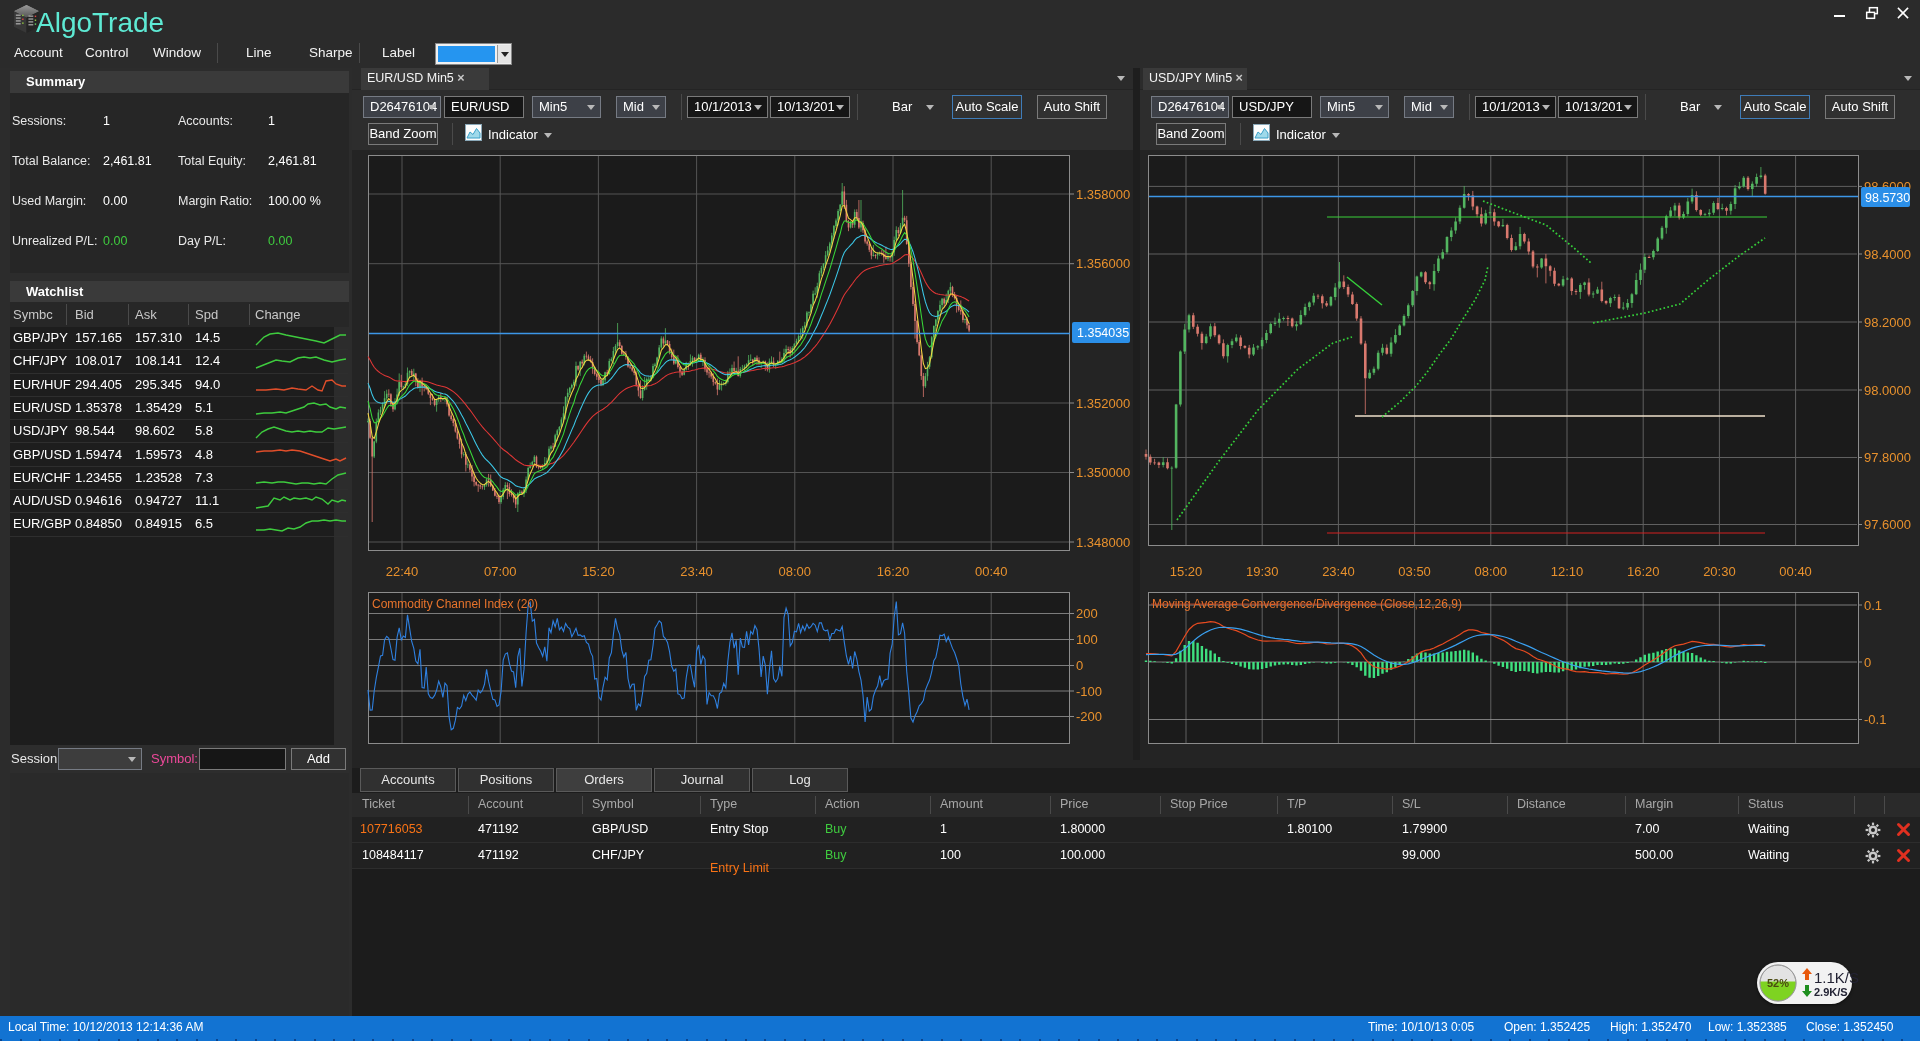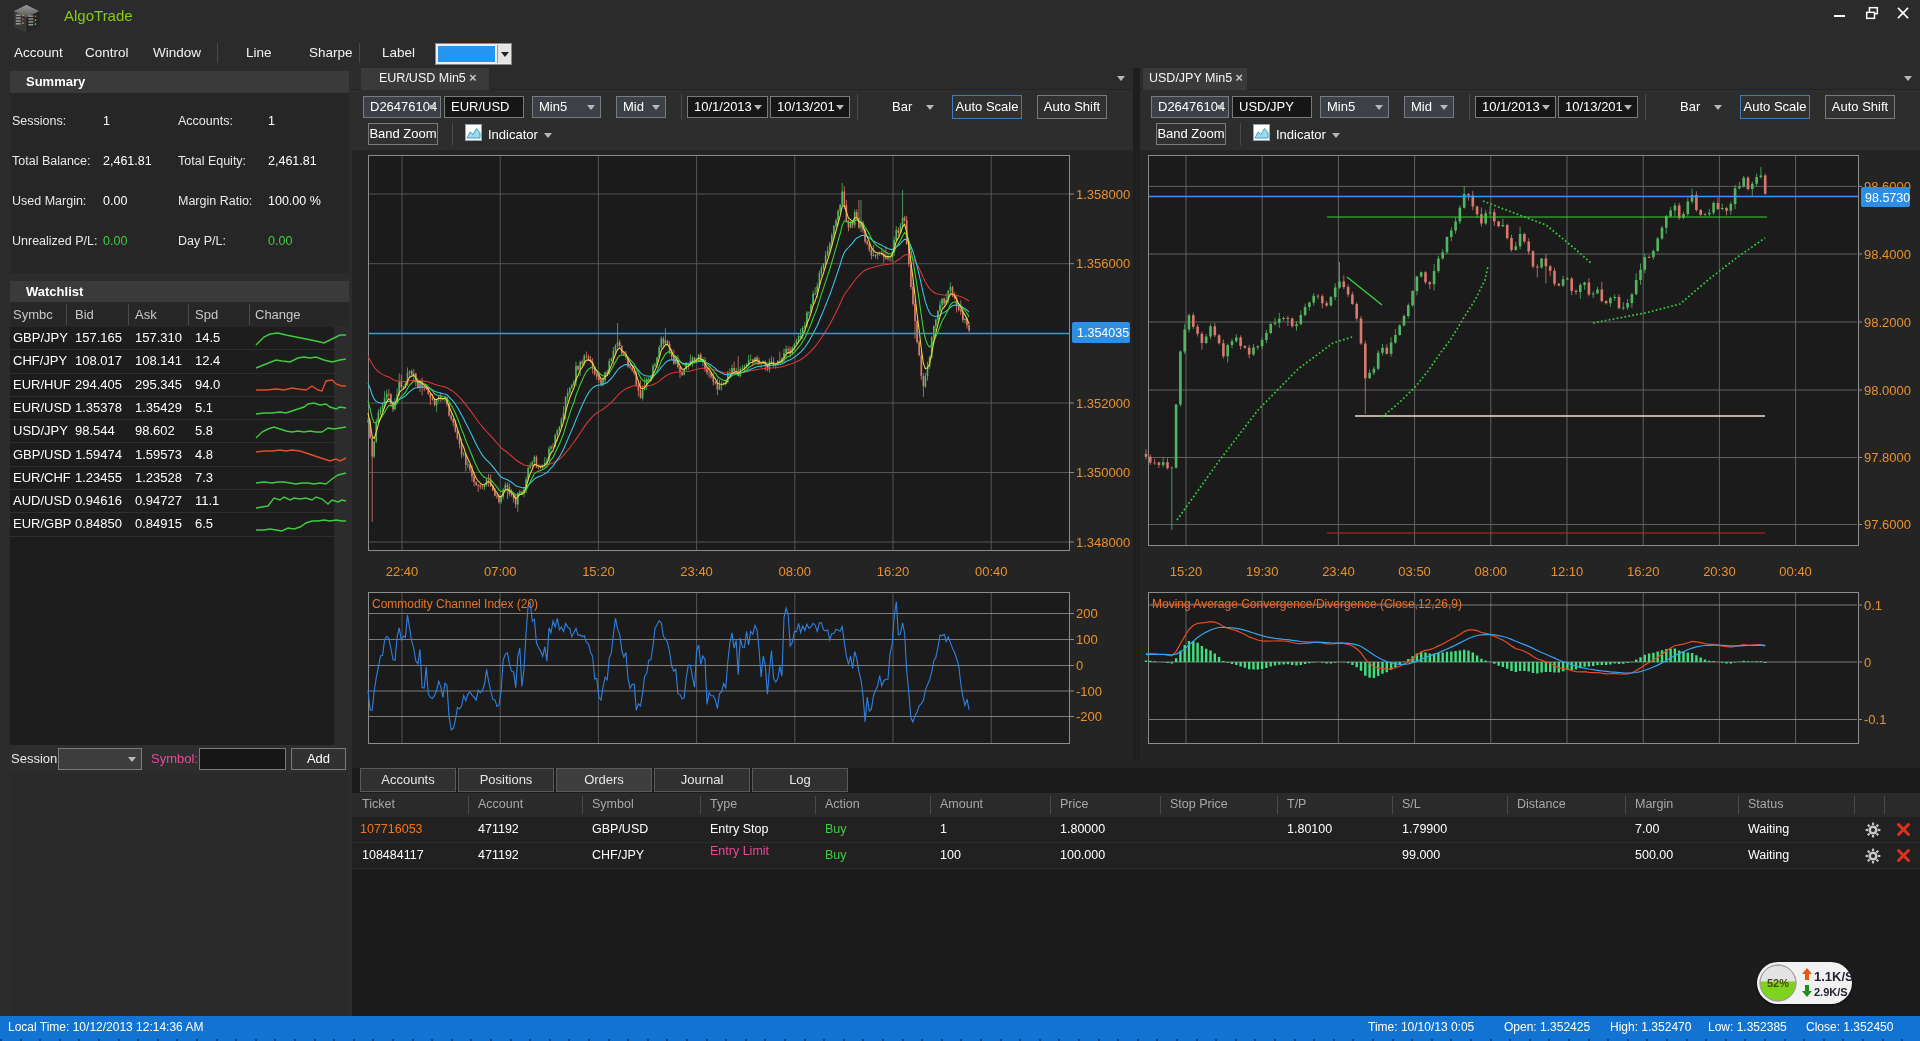--- a/index.html
+++ b/index.html
@@ -52,21 +52,21 @@
       </g>
 <g>
         <rect x="11.5" y="11" width="1.5" height="1.5" fill="#8ec63f"></rect>
         <rect x="11.5" y="15" width="1.5" height="1.5" fill="#d44"></rect>
 <rect x="11.5" y="19" width="1.5" height="1.5" fill="#8ec63f"></rect>
         <rect x="24.5" y="12" width="1.5" height="1.5" fill="#d44"></rect>
 <rect x="24.5" y="16" width="1.5" height="1.5" fill="#8ec63f"></rect>
         <rect x="24.5" y="20" width="1.5" height="1.5" fill="#6c6"></rect>
       </g>
 </svg>
-<span class="abs" style="left:64px;top:7px;font-size:15px;color:#84cc16">AlgoTrade</span>
+<span class="abs" style="left:36px;top:7px;font-size:28px;color:#5eead4">AlgoTrade</span>
 <div class="abs" style="left:1834px;top:15px;width:11px;height:2px;background:#fff"></div>
 <svg class="abs" style="left:1865px;top:6px" width="14" height="14" viewBox="0 0 15 15" fill="none" stroke="#fff" stroke-width="1.6">
 <rect x="4.8" y="1.8" width="8.4" height="6.4"></rect>
       <rect x="1.8" y="6.8" width="8.4" height="6.4" fill="#2b2b2b"></rect>
     </svg>
 <svg class="abs" style="left:1897px;top:7px" width="12" height="12" viewBox="0 0 13 13" stroke="#fff" stroke-width="1.7">
 <line x1="1" y1="1" x2="12" y2="12"></line>
       <line x1="12" y1="1" x2="1" y2="12"></line>
     </svg>
 </div>
@@ -205,21 +205,21 @@
 <div class="cbx" style="left:48px;top:3px;width:84px;height:22px;background:#3d3d3d">
 <span class="arr" style="position:absolute;right:5px;top:8px"></span>
     </div>
 <span class="abs" style="left:141px;top:6px;color:#ec4899">Symbol:</span>
 <div class="tbx" style="left:189px;top:3px;width:87px;height:22px"></div>
 <div class="btn" style="left:281px;top:3px;width:55px;height:22px">Add</div>
 </div>
 <div class="abs" style="left:10px;top:773px;width:339px;height:243px;background:#2a2a2a"></div>
 <div class="abs" style="left:352px;top:68px;width:781px;height:692px;background:#242424">
 <div class="abs" style="left:0;top:0;width:100%;height:21px;background:#2b2b2b"></div>
-<div class="abs" style="left:9px;top:0;width:128px;height:22px;background:#3a3a3a;color:#f5f5f5;padding-left:18px;line-height:21px;white-space:nowrap;font-size:12.5px">EUR/USD Min5 <span style="color:#c8c8c8;font-weight:bold">×</span></div>
+<div class="abs" style="left:9px;top:0;width:128px;height:22px;background:#3a3a3a;color:#f5f5f5;padding-left:6px;line-height:21px;white-space:nowrap;font-size:12.5px">EUR/USD Min5 <span style="color:#c8c8c8;font-weight:bold">×</span></div>
 <span class="arr" style="position:absolute;right:8px;top:8px"></span>
 <div class="abs" style="left:0;top:22px;width:100%;height:60px;background:#2d2d2d">
 <div class="cbx" style="left:11px;top:6px;width:78px;height:22px;overflow:hidden;white-space:nowrap">D26476104<span class="arr" style="position:absolute;right:4px;top:8px"></span></div>
 <div class="tbx" style="left:92px;top:6px;width:80px;height:22px">EUR/USD</div>
 <div class="cbx" style="left:180px;top:6px;width:69px;height:22px">Min5<span class="arr" style="position:absolute;right:5px;top:8px"></span></div>
 <div class="cbx" style="left:264px;top:6px;width:50px;height:22px">Mid<span class="arr" style="position:absolute;right:5px;top:8px"></span></div>
 <div class="vsep" style="left:329px;top:4px;height:26px"></div>
 <div class="tbx" style="left:335px;top:6px;width:81px;height:22px">10/1/2013<span class="arr" style="position:absolute;right:5px;top:8px"></span></div>
 <div class="tbx" style="left:418px;top:6px;width:80px;height:22px">10/13/201<span class="arr" style="position:absolute;right:5px;top:8px"></span></div>
 <div class="vsep" style="left:505px;top:4px;height:26px"></div>
@@ -480,21 +480,21 @@
       </svg>
 <svg style="position:absolute;left:1544px;top:5px" width="15" height="15" viewBox="0 0 15 15" stroke="#e03020" stroke-width="3" stroke-linecap="round">
 <line x1="2.5" y1="2.5" x2="12.5" y2="12.5"></line>
         <line x1="12.5" y1="2.5" x2="2.5" y2="12.5"></line>
       </svg>
     </div>
     <div class="abs orow" style="left:0;top:83px;width:1568px;height:26px;background:#212121;border-bottom:1px solid #2d2d2d">
       <span style="left:10px;top:5px;color:#fff">108484117</span>
       <span style="left:126px;top:5px;color:#fff">471192</span>
       <span style="left:240px;top:5px;color:#fff">CHF/JPY</span>
-      <span style="left:358px;top:1px;color:#ec4899">Entry Limit</span>
+      <span style="left:358px;top:18px;color:#f97316">Entry Limit</span>
       <span style="left:473px;top:5px;color:#3fcc3f">Buy</span>
       <span style="left:588px;top:5px;color:#fff">100</span>
       <span style="left:708px;top:5px;color:#fff">100.000</span>
       <span style="left:1050px;top:5px;color:#fff">99.000</span>
       <span style="left:1283px;top:5px;color:#fff">500.00</span>
       <span style="left:1396px;top:5px;color:#fff">Waiting</span>
       <svg style="position:absolute;left:1513px;top:5px" width="16" height="16" viewBox="0 0 16 16">
 <g fill="#c8c8c8">
           <circle cx="8" cy="8" r="4.6"></circle>
         </g>
@@ -536,14 +536,14 @@
 <circle cx="19" cy="19" r="18" fill="#7ed321" clip-path="url(#half)"></circle>
 <circle cx="19" cy="19" r="18" fill="none" stroke="#9a9a9a"></circle>
 <text x="19" y="23" font-size="11" font-family="Liberation Sans" fill="#4a4a10" text-anchor="middle" font-weight="bold">52%</text>
 </svg>
 <svg class="abs" style="left:44px;top:6px" width="12" height="12" viewBox="0 0 12 12" fill="#e8590c">
 <path d="M6 0 L11 6 H8 V12 H4 V6 H1 Z"></path>
     </svg>
 <svg class="abs" style="left:44px;top:23px" width="12" height="12" viewBox="0 0 12 12" fill="#1e8e1e">
 <path d="M6 12 L11 6 H8 V0 H4 V6 H1 Z"></path>
     </svg>
-<span class="abs" style="left:57px;top:7px;font-size:13px;font-weight:bold;color:#223">1.1K/S</span>
+<span class="abs" style="left:57px;top:7px;font-size:15px;font-weight:normal;color:#223">1.1K/S</span>
 <span class="abs" style="left:57px;top:24px;font-size:11px;font-weight:bold;color:#223">2.9K/S</span>
 </div>
 </body></html>

